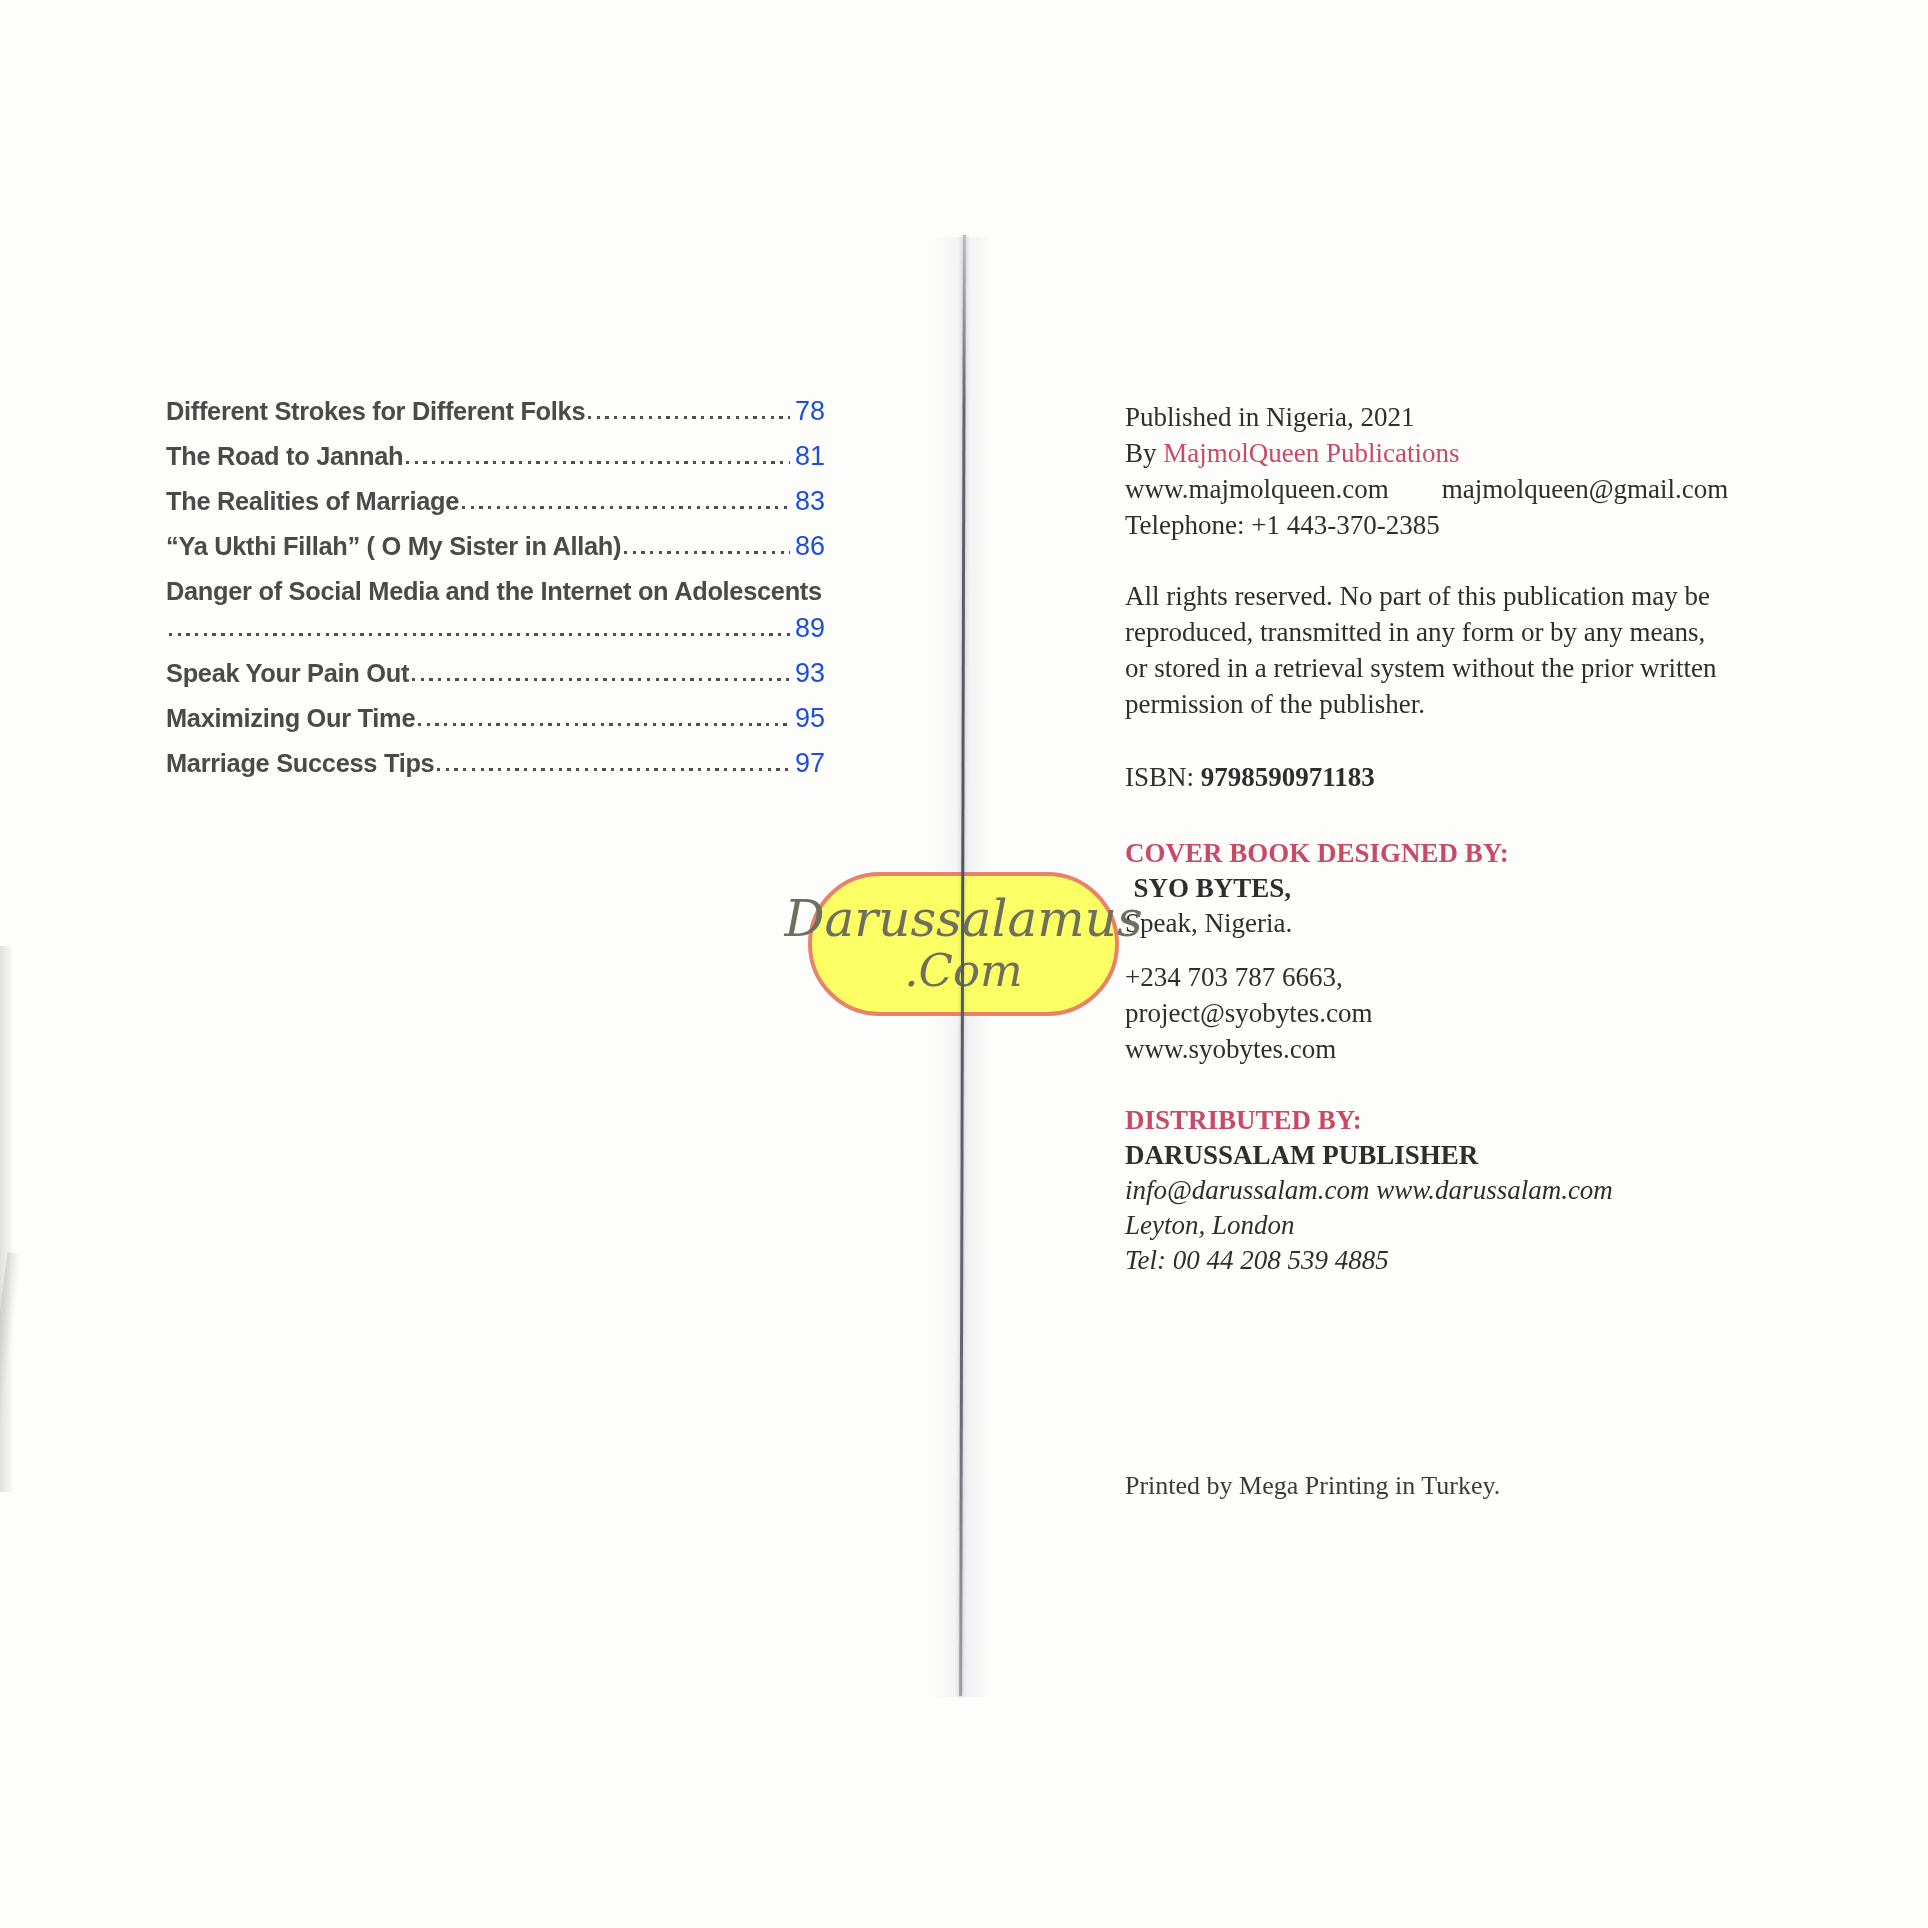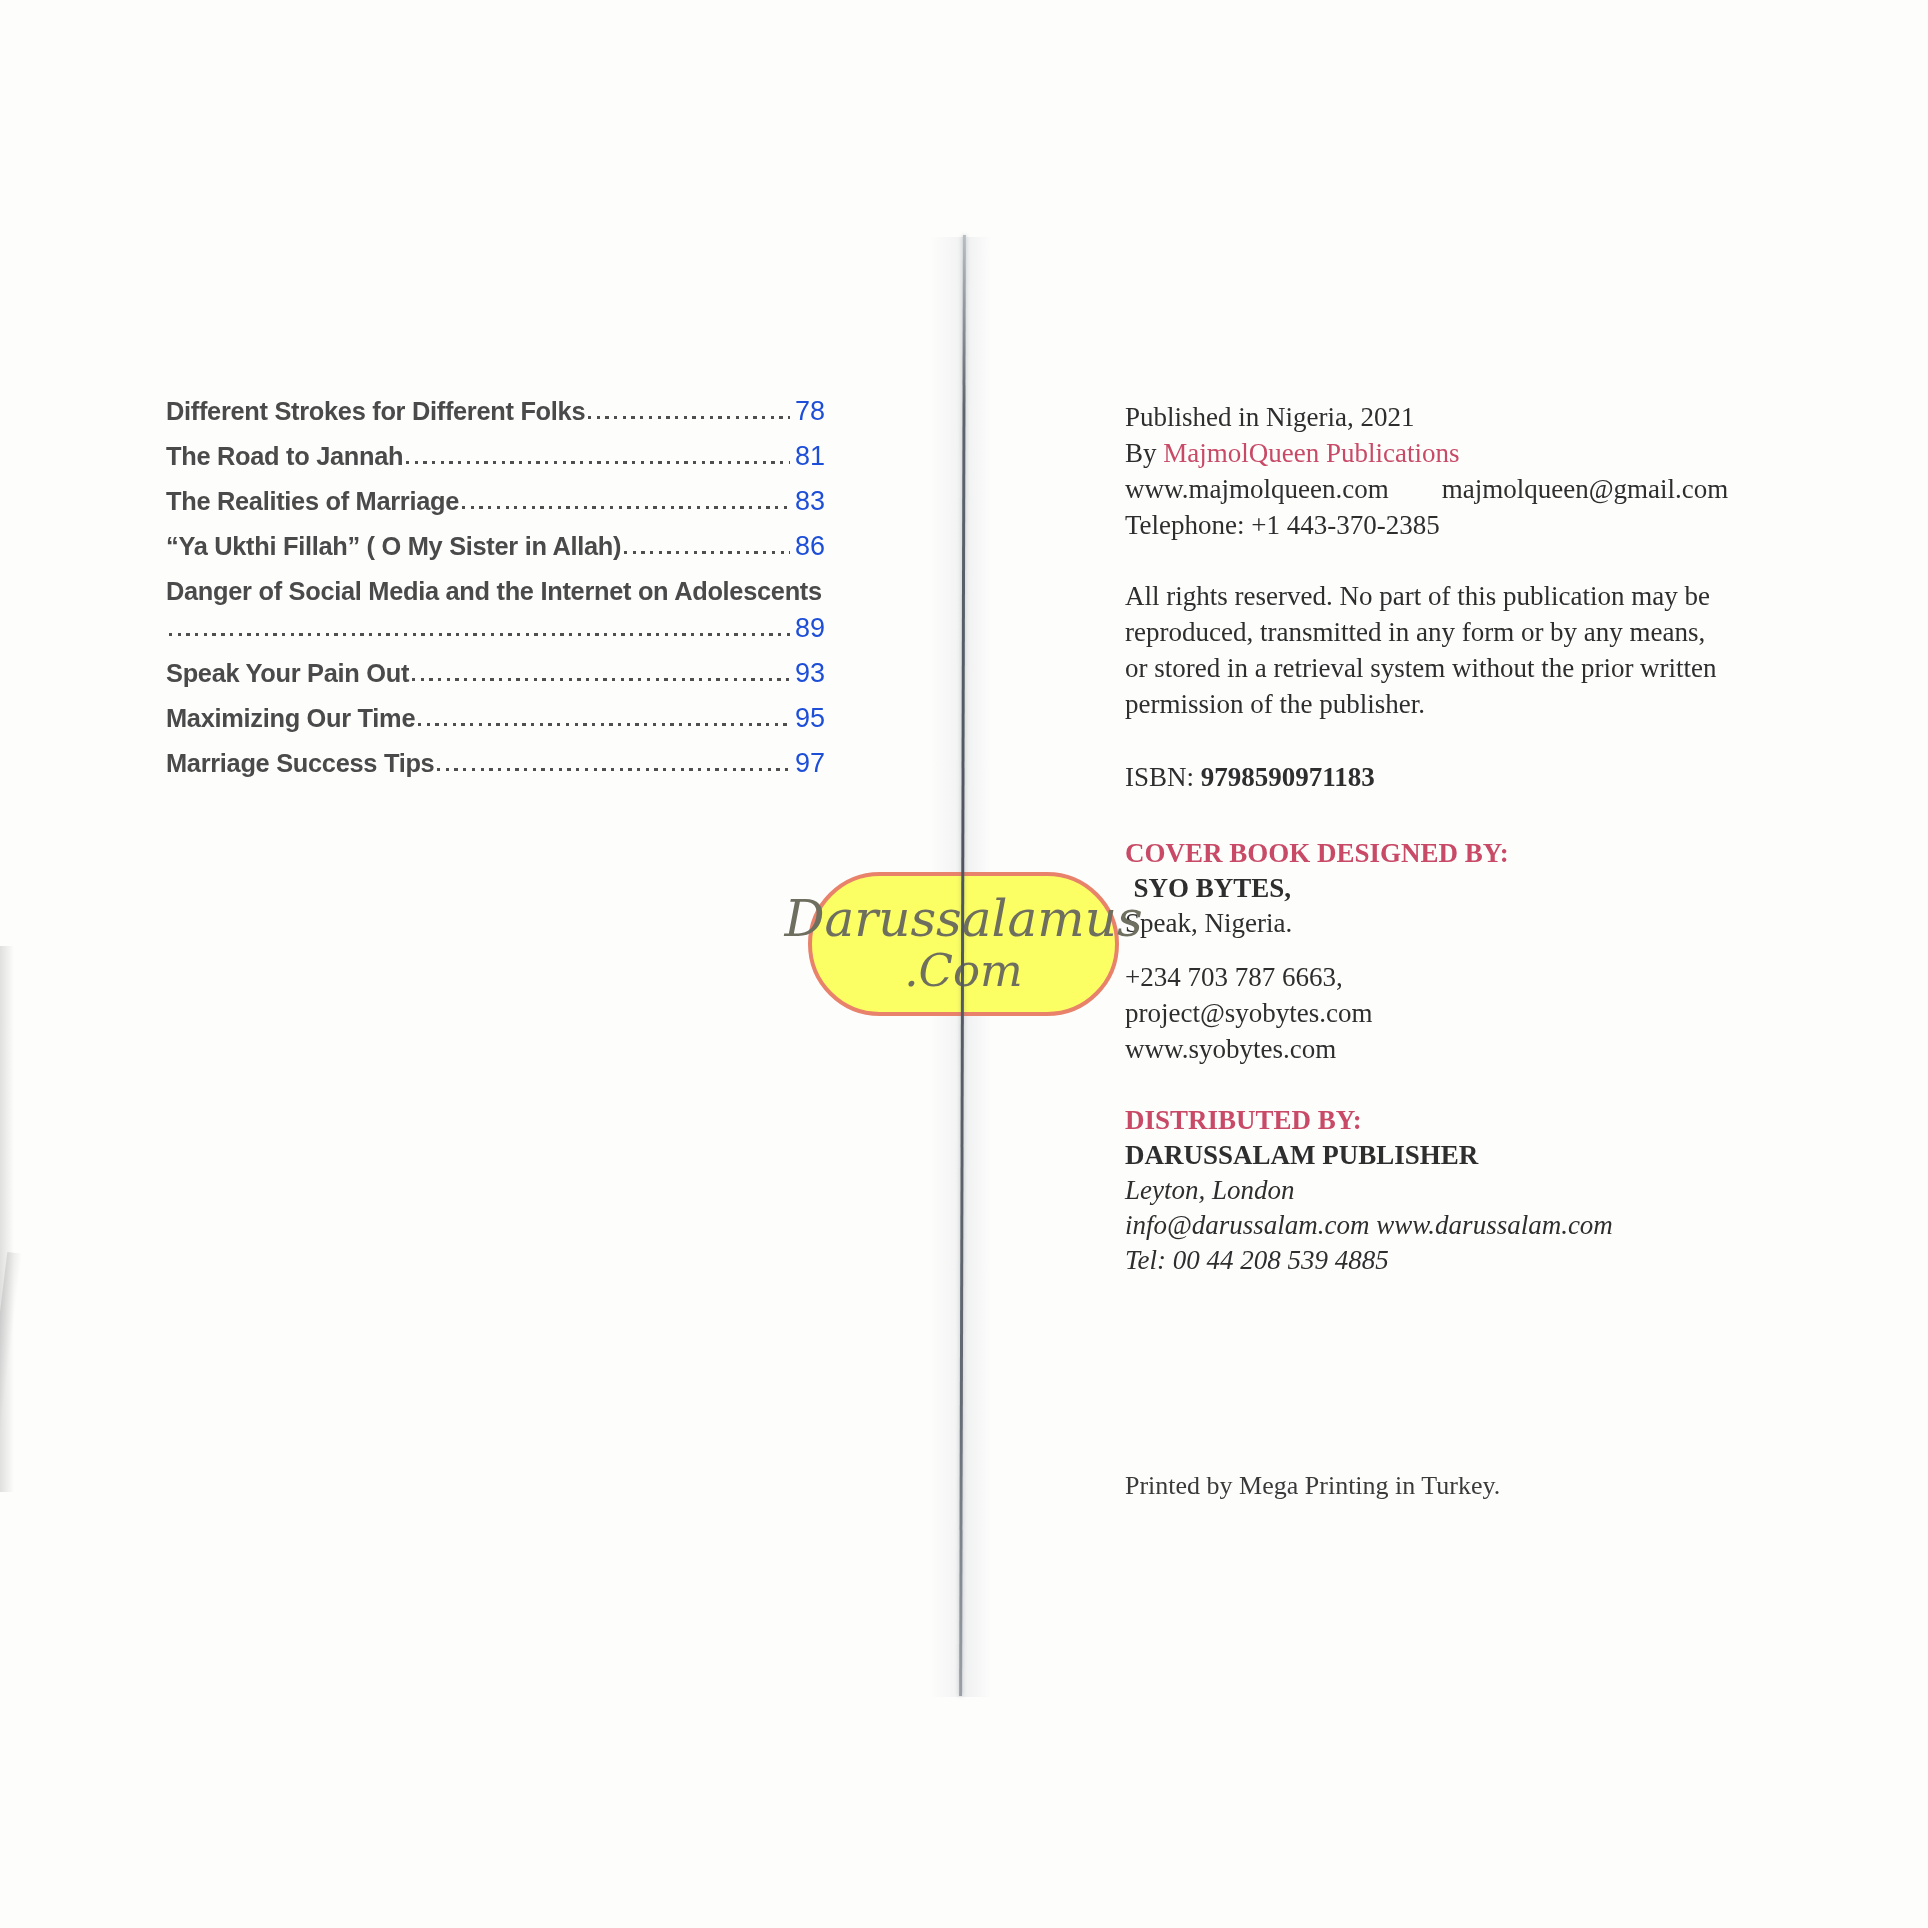--- a/index.html
+++ b/index.html
@@ -150,22 +150,22 @@
 
 <div class="col-block" style="top:959px;line-height:36px;">
   <div>+234 703 787 6663,</div>
   <div>project@syobytes.com</div>
   <div>www.syobytes.com</div>
 </div>
 
 <div class="col-block" style="top:1103px;line-height:35px;">
   <div class="b" style="color:#c84a66;">DISTRIBUTED BY:</div>
   <div class="b">DARUSSALAM PUBLISHER</div>
+  <div class="i">info@darussalam.com www.darussalam.com</div>
   <div class="i">Leyton, London</div>
-  <div class="i">info@darussalam.com www.darussalam.com</div>
   <div class="i">Tel: 00 44 208 539 4885</div>
 </div>
 
 <div class="col-block" style="top:1471px;font-size:26px;color:#3a3a3a;">Printed by Mega Printing in Turkey.</div>
 
 <div class="watermark">
   <div class="wm-line1">Darussalamus</div>
   <div class="wm-line2">.Com</div>
 </div>
 

